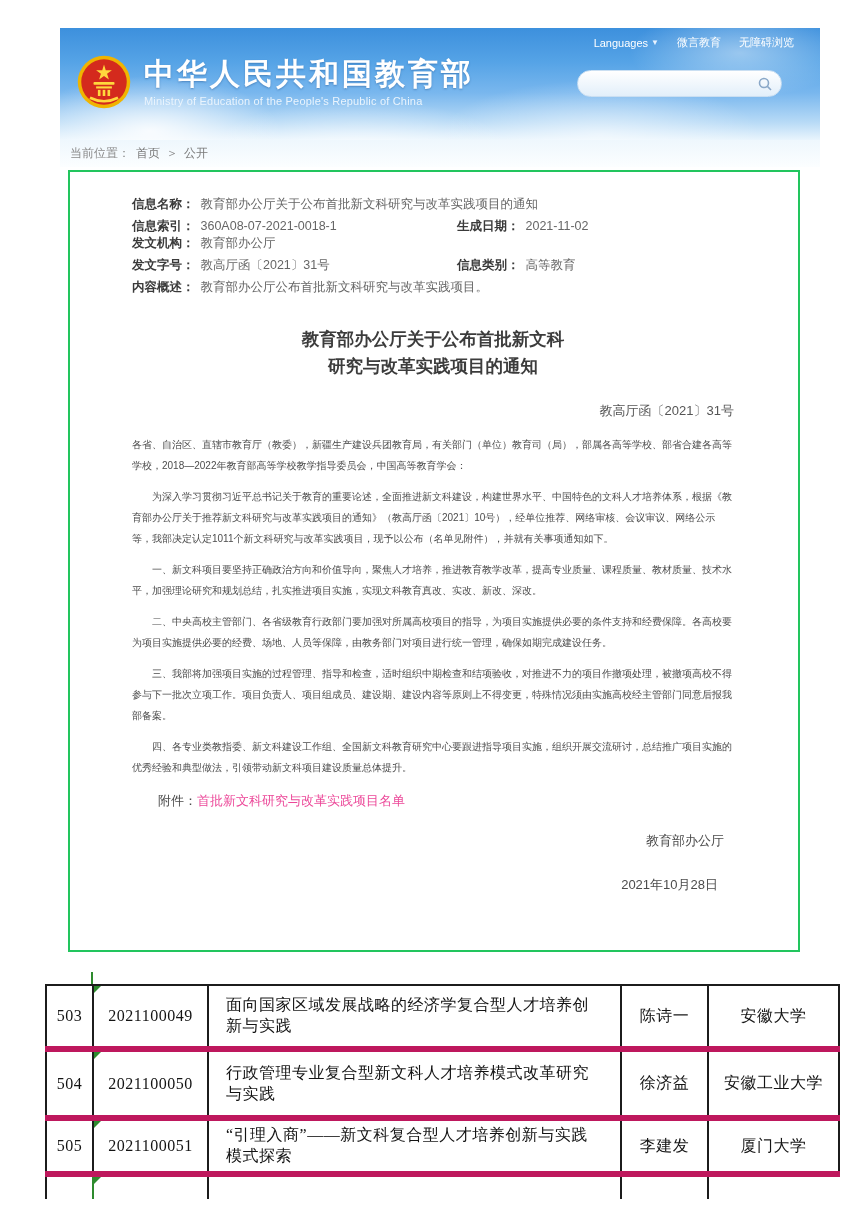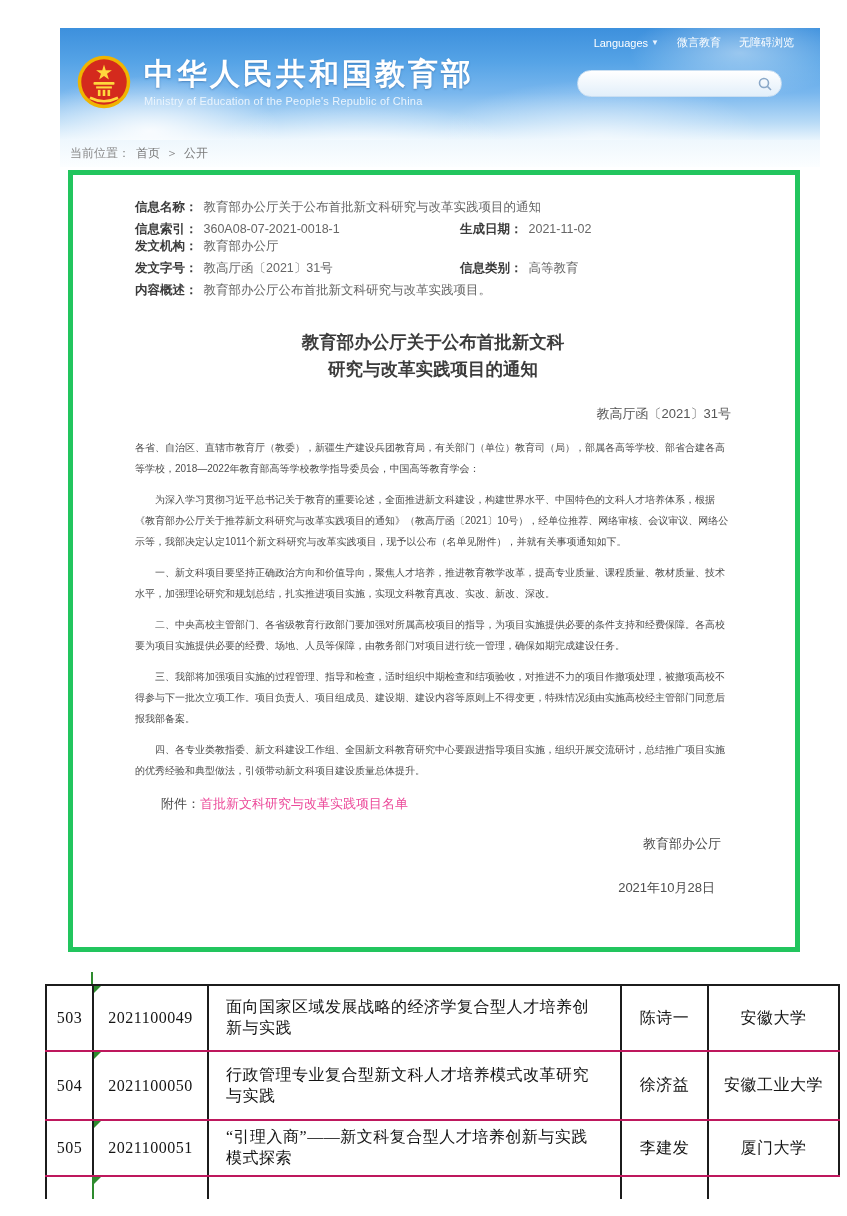--- a/index.html
+++ b/index.html
@@ -47,42 +47,42 @@
   
   .breadcrumb {
     position:absolute; left:60px; top:140px; width:760px; height:27px;
     background:linear-gradient(180deg,#eef7fd,#fcfeff);
     font-size:12px; color:#8a8a8a; display:flex; align-items:center; padding-left:10px; gap:6px;font-family:Liberation Mono, monospace;
   }
   .breadcrumb a { color:#7a7a7a; text-decoration:none; cursor:pointer; }
   
   .panel {
     position:absolute; left:68px; top:170px; width:732px; min-height:782px;
-    background:#fff; border:5px solid #22c55e; padding:24px 64px 28px 62px;
+    background:#fff; border:2px solid #22c55e; padding:24px 64px 28px 62px;
   }
   .meta { font-size:12.5px; line-height:17px; color:#666; }
   .meta-row { display:flex; flex-wrap:wrap; margin-bottom:5px; }
   .meta-label { font-weight:bold; color:#3a3a3a; white-space:nowrap; }
   .meta-val { color:#666; margin-left:6px; }
   .meta-pair { display:flex; }
   .mp-w1 { width:325px; } .mp-w2 { width:225px; }
   .doc-title { text-align:center; margin-top:30px; font-size:17.5px; font-weight:bold; color:#3c3c3c; line-height:1.55; }
   .doc-no { text-align:right; font-size:13px; color:#555; margin-top:22px; }
   .doc-body { margin-top:14px; font-size:10px; color:#4c4c4c; line-height:21px; }
   .doc-body p { margin:10px 0; }
   .doc-body p.indent { text-indent:2em; }
   .attach { margin-top:14px; font-size:13px; color:#4c4c4c; text-indent:2em; }
   .attach a { color:#ec4899; text-decoration:none; cursor:pointer; }
   .sig { text-align:right; font-size:13px; color:#4c4c4c; margin-top:22px; padding-right:10px; }
   .sig-date { text-align:right; font-size:13px; color:#4c4c4c; margin-top:26px; padding-right:16px; }
   
   .xl-wrap { position:absolute; left:45px; top:984px; width:795px; }
   .xl-stub-top { position:absolute; left:46px; top:-12px; width:2px; height:12px; background:#2e8b2e; }
   .xl-table { border-top:2px solid #1c1c1c; font-family:"Liberation Serif","DejaVu Serif",serif; }
-  .xl-row { display:flex; border-bottom:2px solid #be185d; }
+  .xl-row { display:flex; border-bottom:6px solid #be185d; }
   .xl-row.partial { border-bottom:none; height:22px; }
   .xl-cell {
     border-left:2px solid #1c1c1c; position:relative;
     display:flex; align-items:center; justify-content:center;
     font-size:16px; color:#141414; text-align:center; letter-spacing:.5px;
   }
   .xl-row .xl-cell:last-child { border-right:2px solid #1c1c1c; }
   .xl-row.partial .xl-cell { border-right:none; }
   .c-seq { width:47px; } .c-num { width:115px; } .c-title { width:413px; justify-content:flex-start; text-align:left; padding:0 17px; }
   .c-leader { width:87px; } .c-univ { width:133px; }

